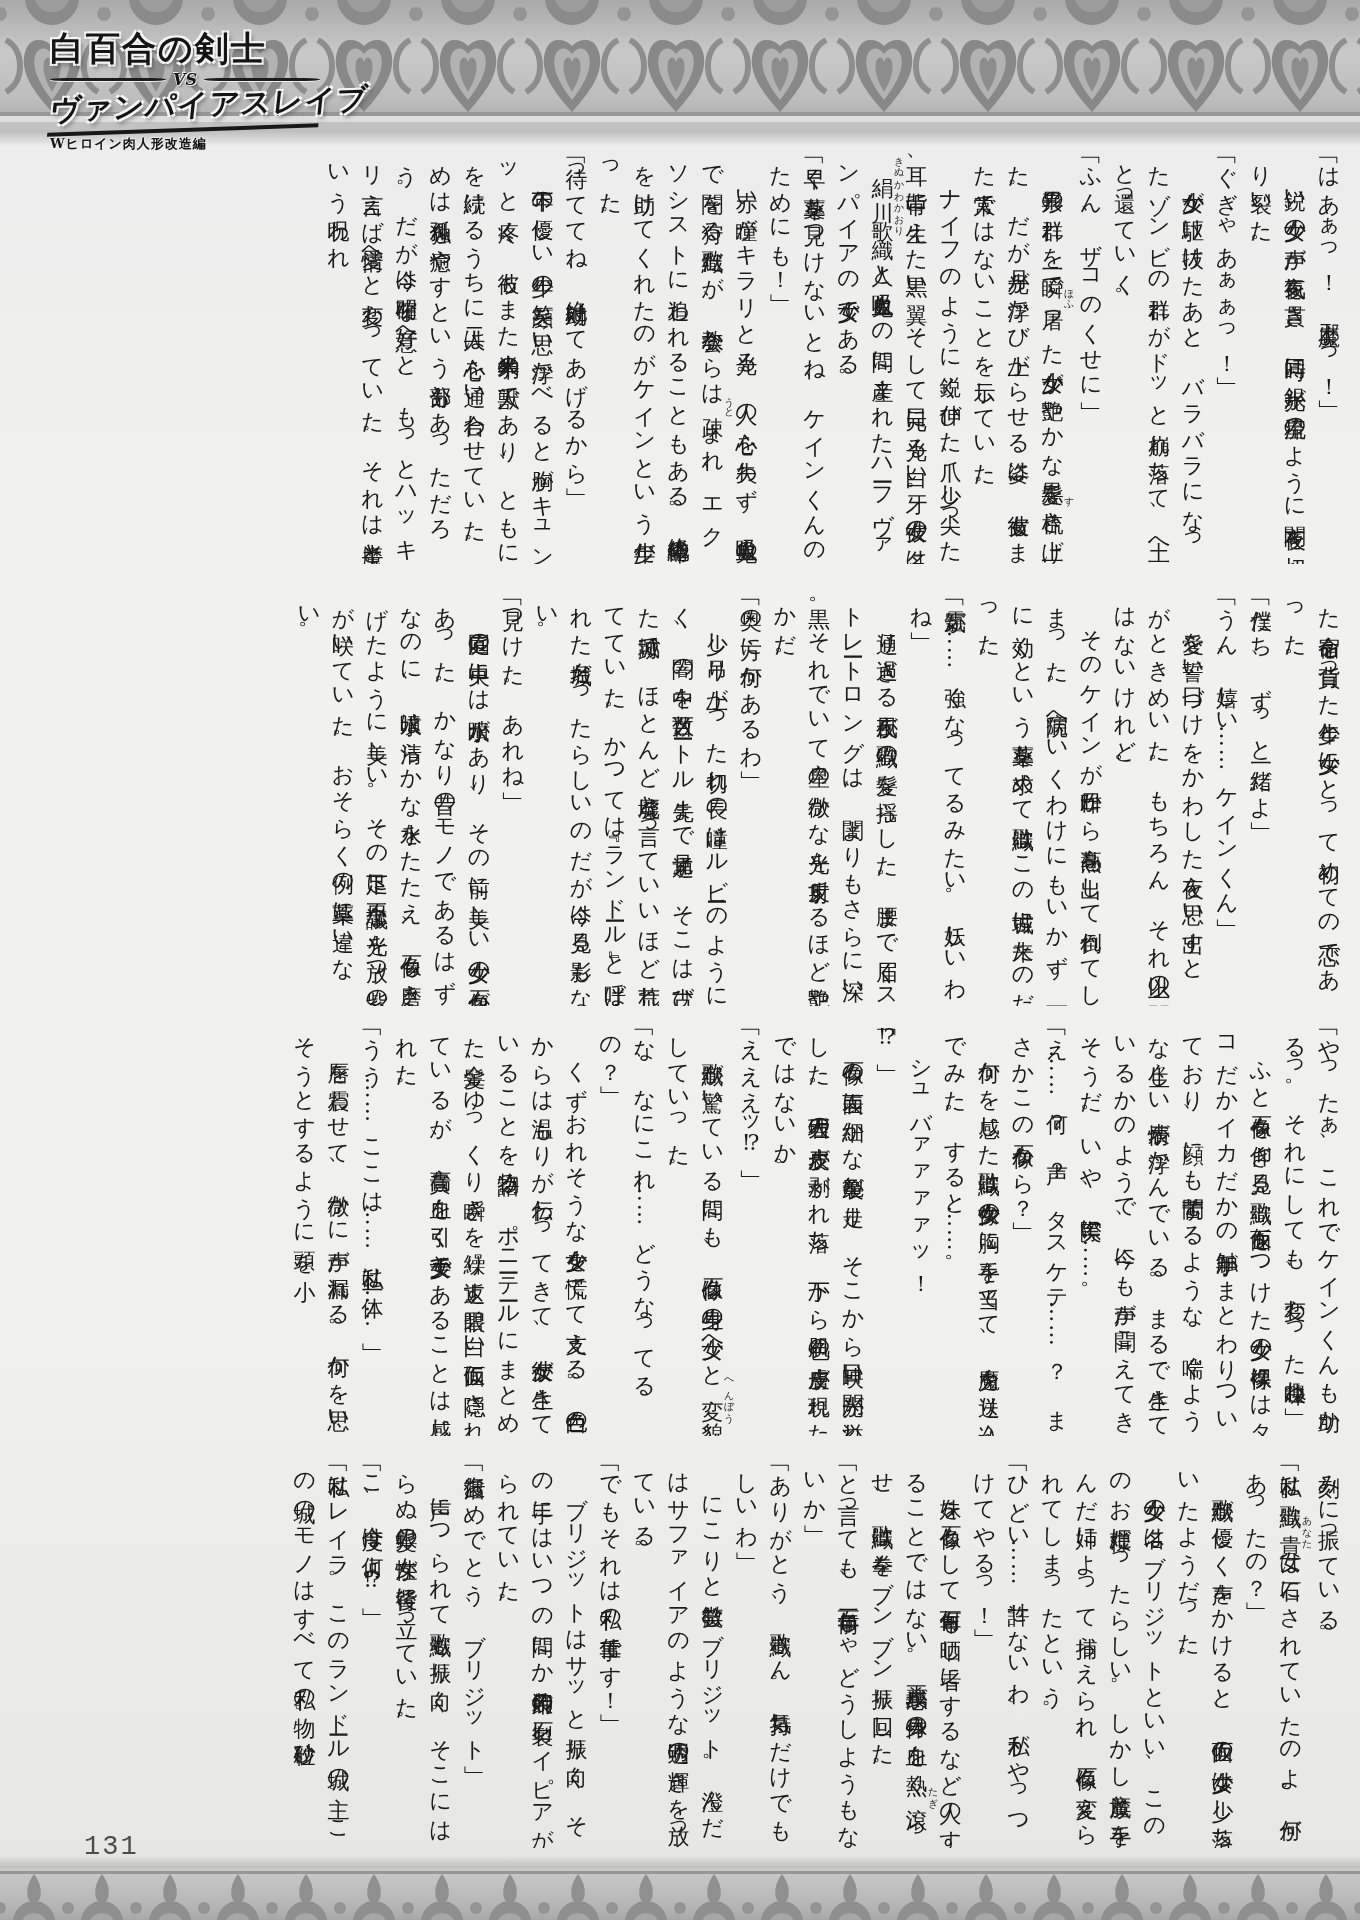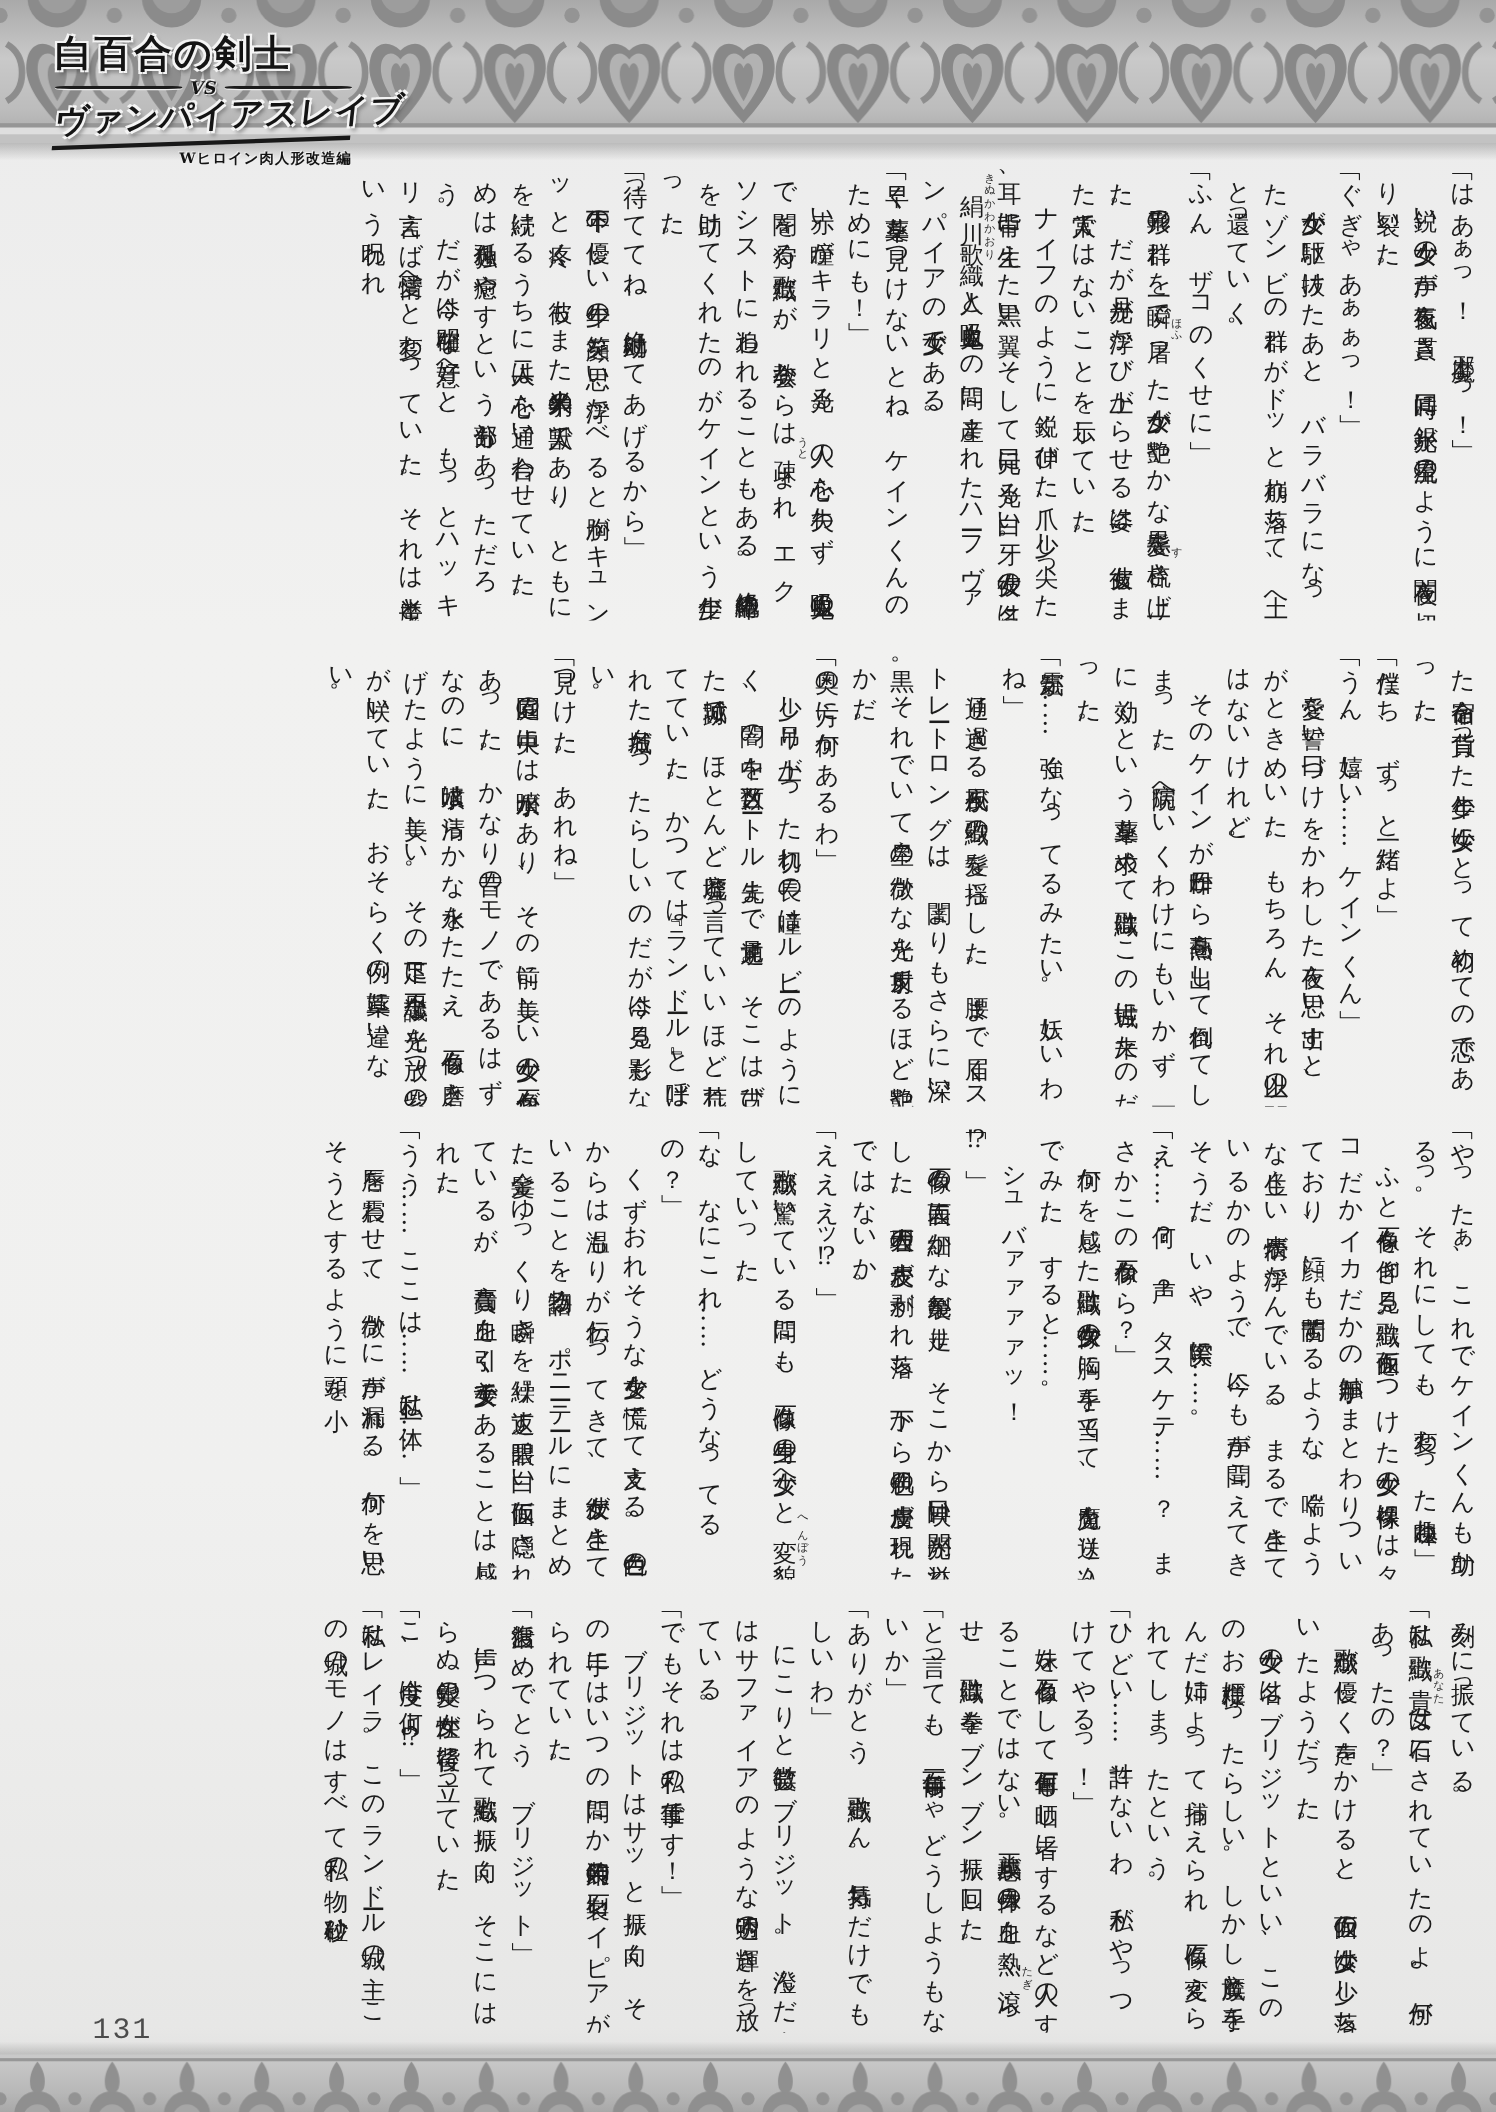--- a/index.html
+++ b/index.html
@@ -27,21 +27,21 @@
   .logo .vsrow{display:flex;align-items:center;margin:-2px 0 -4px 0;}
   .logo .vsline{flex:1;height:0;border-top:3px solid #1c1c1c;border-radius:50%/6px;
     box-shadow:0 1px 0 #f0f0f0;}
   .logo .vs{font-style:italic;font-weight:bold;font-size:16px;padding:0 7px;
     text-shadow:-1px -1px 0 #f2f2f2,1px 1px 0 #f2f2f2,2px 2px 2px rgba(40,40,40,.5);}
   .logo .l2{
     font-size:30px;font-weight:bold;white-space:nowrap;transform:skewX(-8deg) rotate(-2deg);
     letter-spacing:1px;border-bottom:4px solid #181818;padding-bottom:2px;
     text-shadow:-2px -2px 0 #f4f4f4,2px -2px 0 #f4f4f4,-2px 2px 0 #f4f4f4,2px 2px 0 #f4f4f4,3px 4px 4px rgba(40,40,40,.55);
   }
-  .logo .sub{font-size:13px;font-weight:bold;text-align:right;margin-top:3px;letter-spacing:1px;
+  .logo .sub{font-size:13px;font-weight:bold;margin-top:3px;letter-spacing:1px;
     text-shadow:-1px -1px 0 #eee,1px 1px 0 #eee;}
   
   .band{
     position:absolute;left:74px;width:1272px;
     writing-mode:vertical-rl;text-orientation:mixed;
     font-size:22px;line-height:34px;letter-spacing:1.5px;
     color:#1b1b1b;overflow:hidden;
   }
   .band p{margin:0;padding:0;}
   .band ruby rt{font-size:10px;letter-spacing:0;opacity:.95;}

